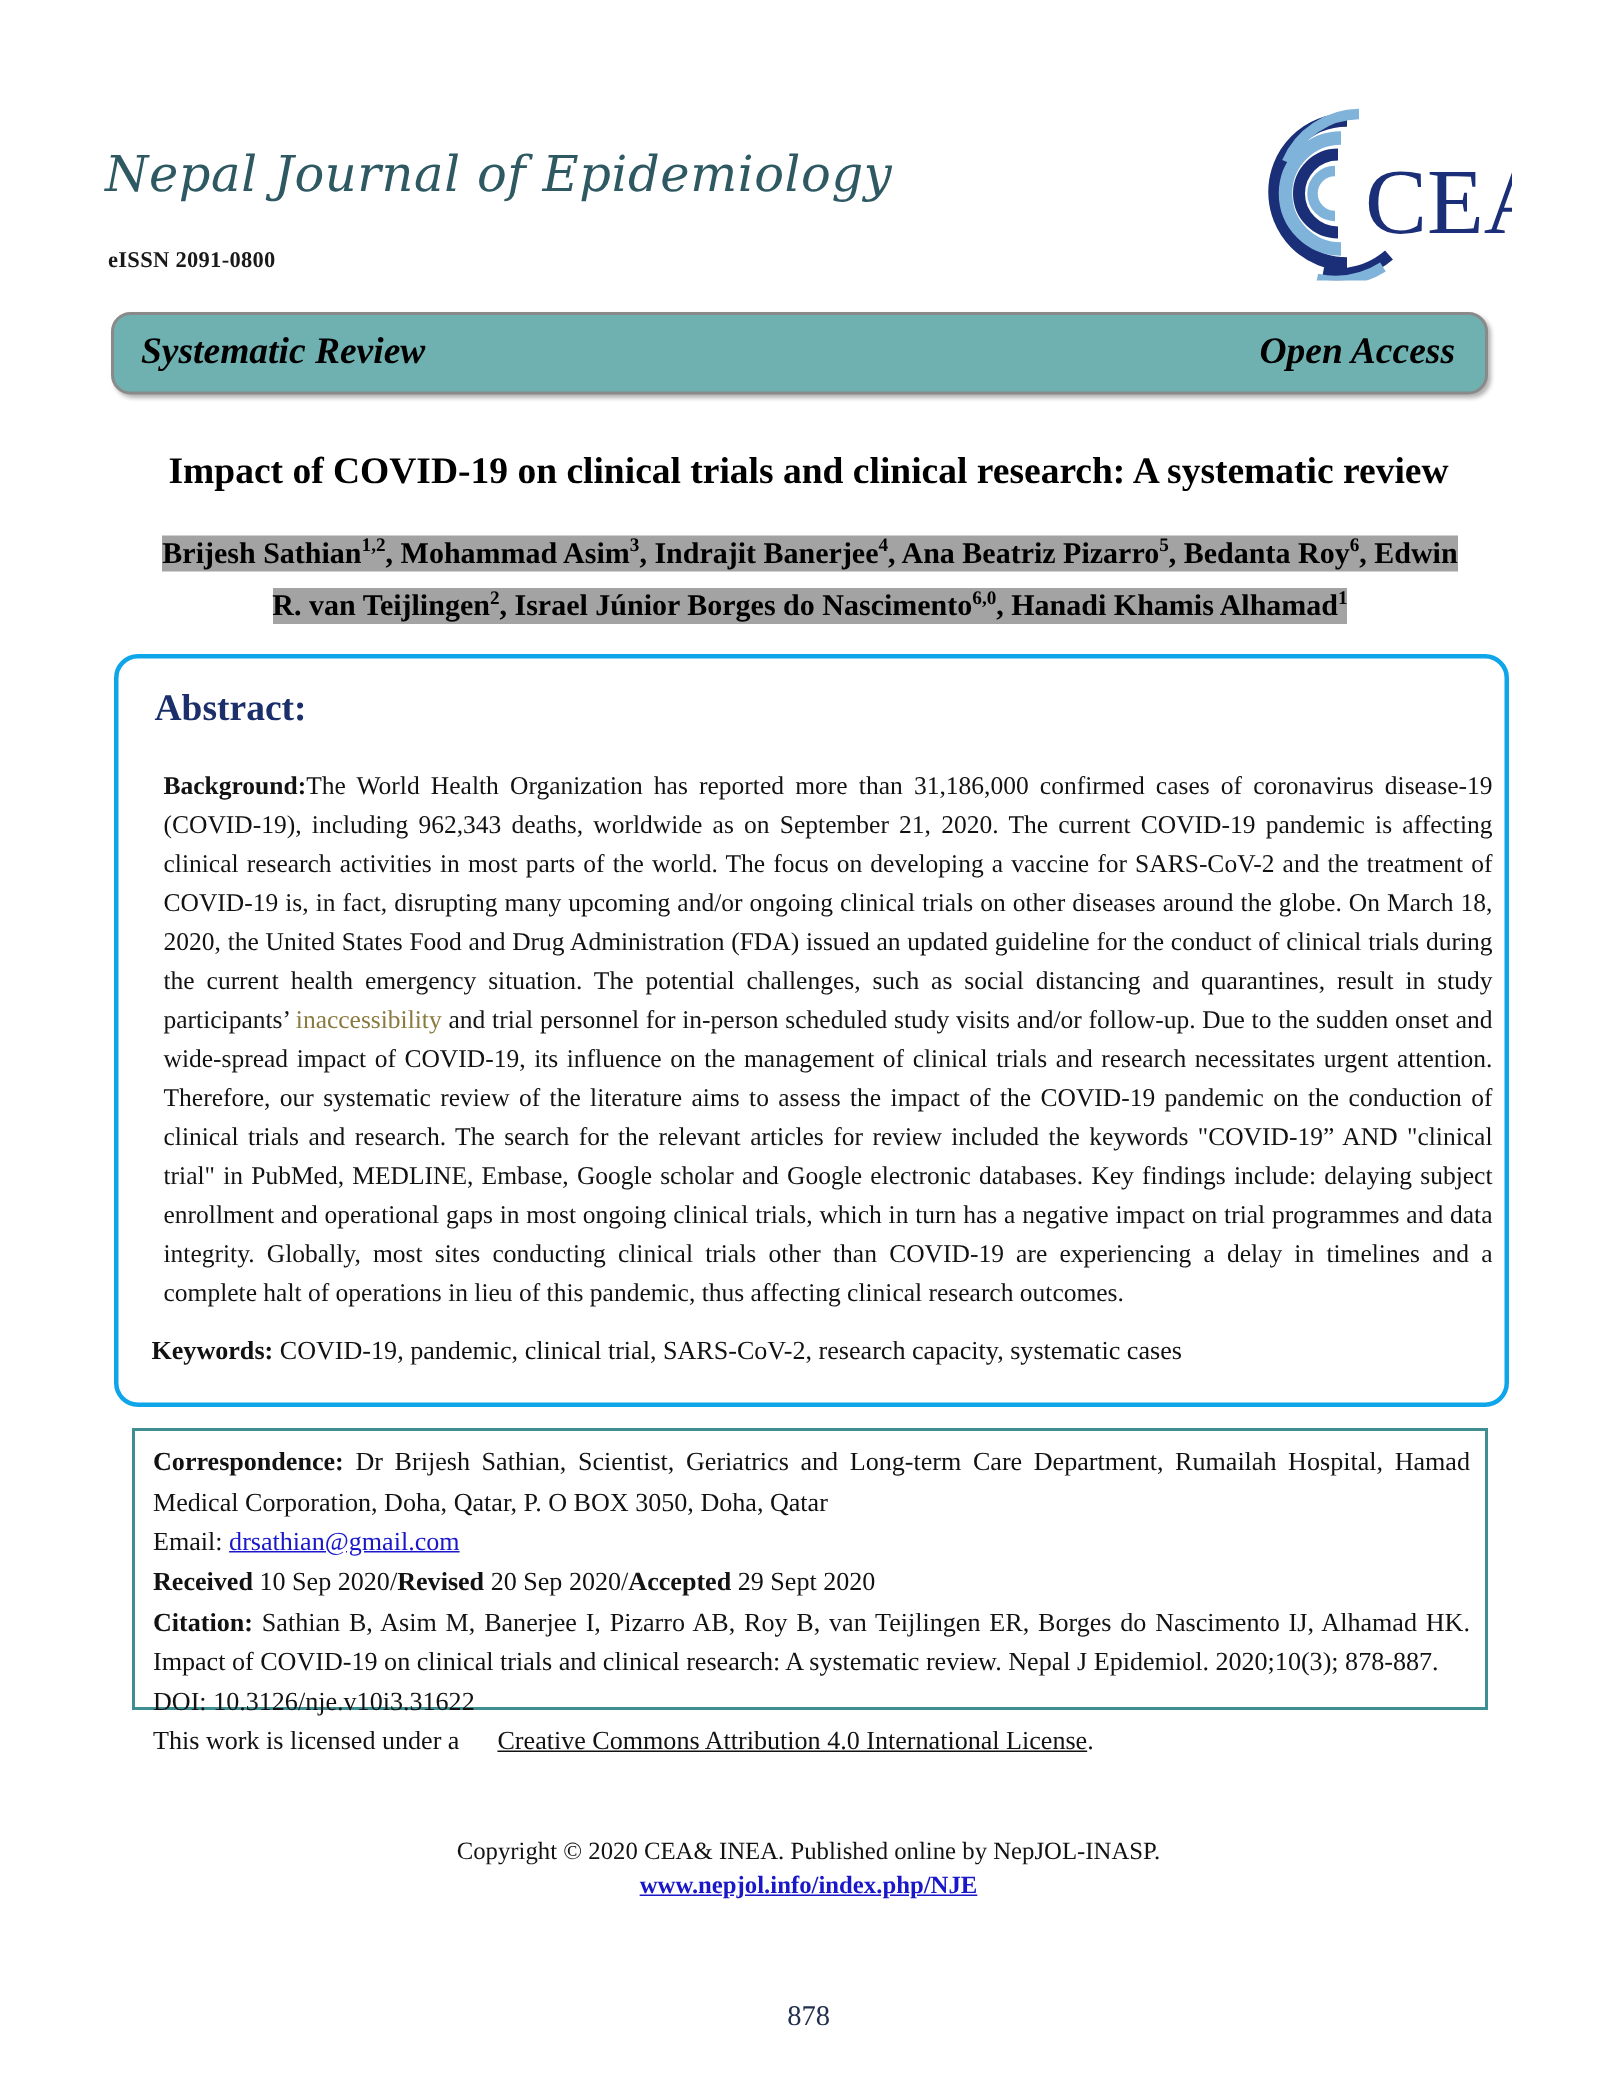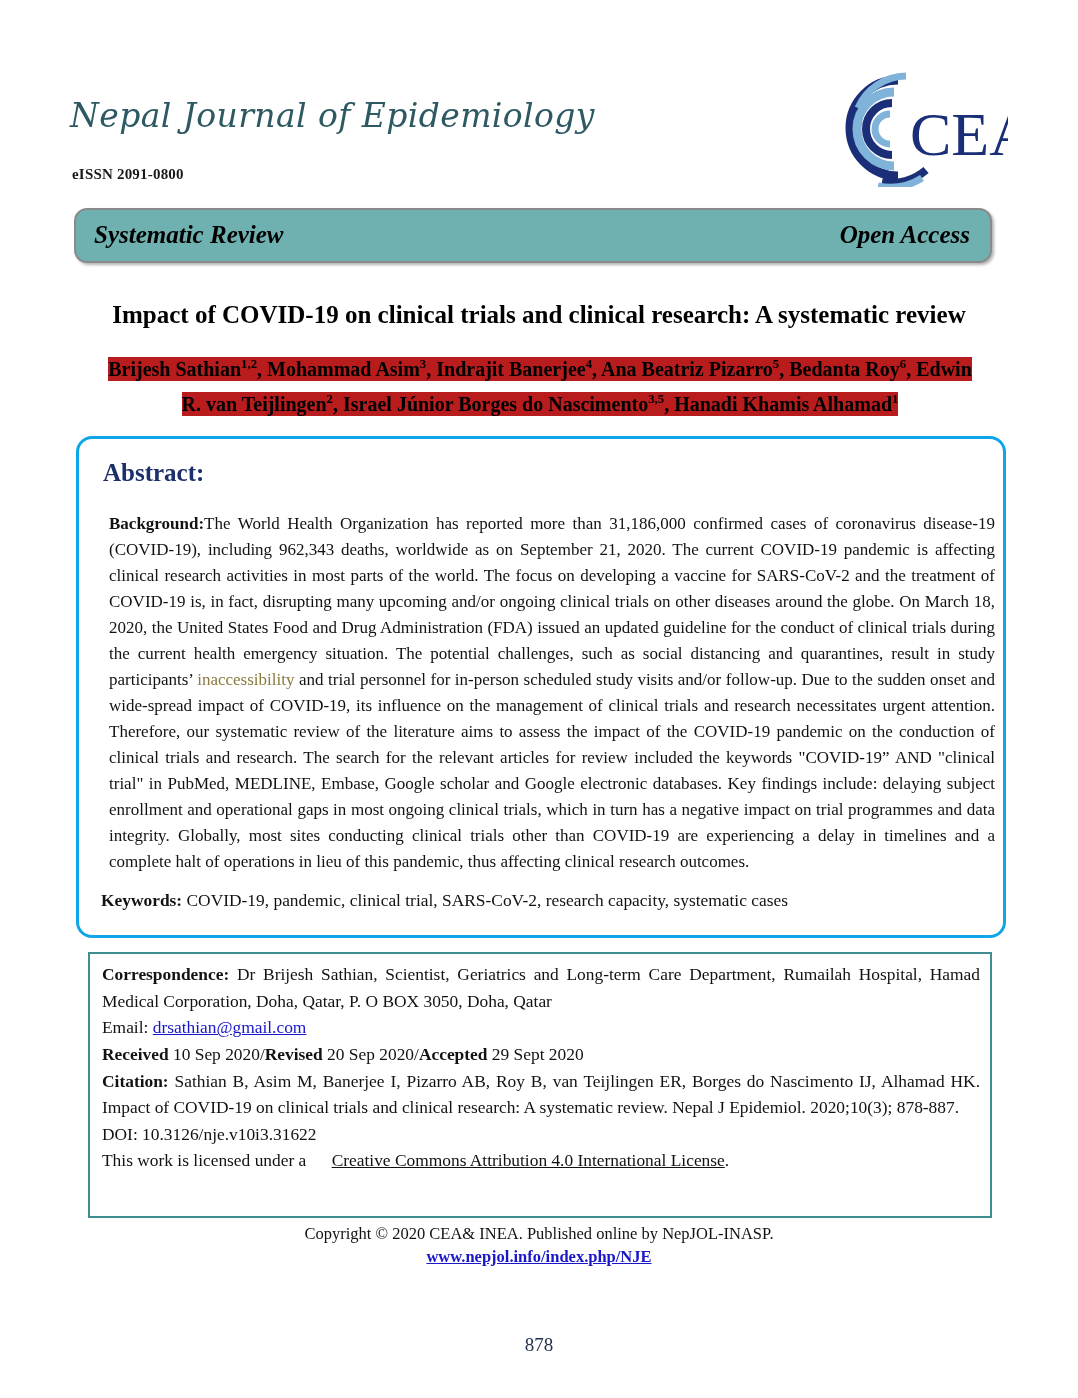--- a/index.html
+++ b/index.html
@@ -100,21 +100,21 @@
     left: 74px;
     top: 352px;
     width: 932px;
     text-align: center;
     font-size: 20px;
     font-weight: bold;
     line-height: 1.75;
     color: #000000;
   }
   #authors .hl {
-    background: #b91c1c;
+    background: #a3a3a3;
     padding: 1px 0;
     box-decoration-break: clone;
     -webkit-box-decoration-break: clone;
   }
   sup { font-size: 0.64em; vertical-align: super; line-height: 0; }
 
   
   #abstract-box {
     position: absolute;
     left: 76px;
@@ -156,21 +156,21 @@
     color: #121212;
   }
   #keywords .lbl { font-weight: bold; }
 
   
   #correspondence-box {
     position: absolute;
     left: 88px;
     top: 952px;
     width: 904px;
-    height: 266px;
+    height: 188px;
     border: 2px solid #3f8f92;
     box-sizing: border-box;
     background: #ffffff;
   }
   #correspondence-box .cb-inner {
     position: absolute;
     left: 12px;
     top: 7px;
     width: 878px;
     font-size: 17.4px;
@@ -239,21 +239,21 @@
 
 <div id="banner">
   <span id="banner-left" class="banner-text">Systematic Review</span>
   <span id="banner-right" class="banner-text">Open Access</span>
 </div>
 
 <div id="article-title">Impact of COVID-19 on clinical trials and clinical research: A systematic review</div>
 
 <div id="authors">
   <div><span class="hl">Brijesh Sathian<sup>1,2</sup>, Mohammad Asim<sup>3</sup>, Indrajit Banerjee<sup>4</sup>, Ana Beatriz Pizarro<sup>5</sup>, Bedanta Roy<sup>6</sup>, Edwin</span></div>
-  <div><span class="hl">R. van Teijlingen<sup>2</sup>, Israel Júnior Borges do Nascimento<sup>3,5</sup>,  Hanadi Khamis Alhamad<sup>1</sup></span></div>
+  <div><span class="hl">R. van Teijlingen<sup>2</sup>, Israel Júnior Borges do Nascimento<sup>6,0</sup>,  Hanadi Khamis Alhamad<sup>1</sup></span></div>
 </div>
 
 <div id="abstract-box">
   <div id="abstract-heading">Abstract:</div>
   <div id="abstract-body">
     <span class="lbl">Background:</span><span>The World Health Organization has reported more than 31,186,000 confirmed cases of coronavirus disease-19 (COVID-19), including 962,343 deaths, worldwide as on September 21, 2020. The current COVID-19 pandemic is affecting clinical research activities in most parts of the world. The focus on developing  a vaccine for SARS-CoV-2 and the treatment of COVID-19 is, in fact, disrupting many upcoming and/or ongoing clinical trials on other diseases around the globe. On March 18, 2020, the United States Food and Drug Administration (FDA) issued an updated guideline for the conduct of clinical trials during the current health emergency situation. The potential challenges, such as social distancing and quarantines, result in study participants’ </span><span class="tint">inaccessibility</span><span> and trial personnel for in-person scheduled study visits and/or follow-up. Due to the sudden onset and wide-spread impact of COVID-19, its influence on the management of clinical trials and research necessitates urgent attention. Therefore, our systematic review of the literature aims to assess the impact of the COVID-19 pandemic on the conduction of clinical trials and research. The search for the relevant articles for review included the keywords "COVID-19” AND "clinical trial" in PubMed, MEDLINE, Embase, Google scholar and Google electronic databases. Key findings include: delaying subject enrollment and operational gaps in most ongoing clinical trials, which in turn has a negative impact on trial programmes and data integrity. Globally, most sites conducting clinical trials other than COVID-19 are experiencing a delay in timelines and a complete halt of operations in lieu of this pandemic, thus affecting clinical research outcomes.</span>
   </div>
   <div id="keywords">
     <span class="lbl">Keywords:</span>
     <span>COVID-19, pandemic, clinical trial, SARS-CoV-2, research capacity, systematic cases</span>

